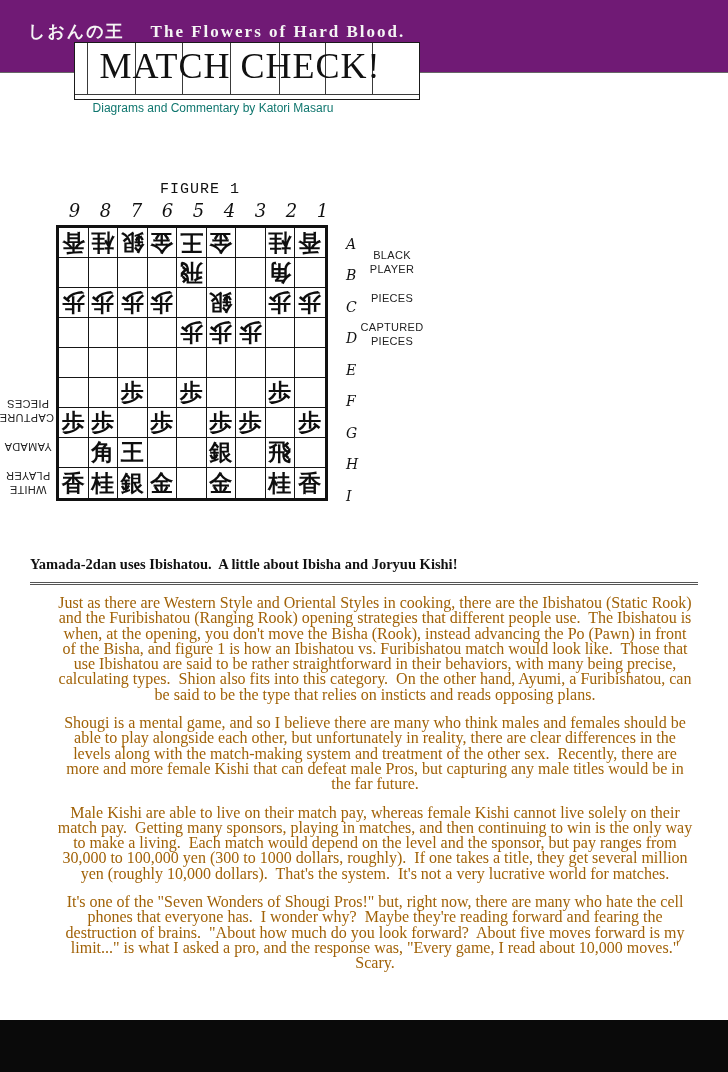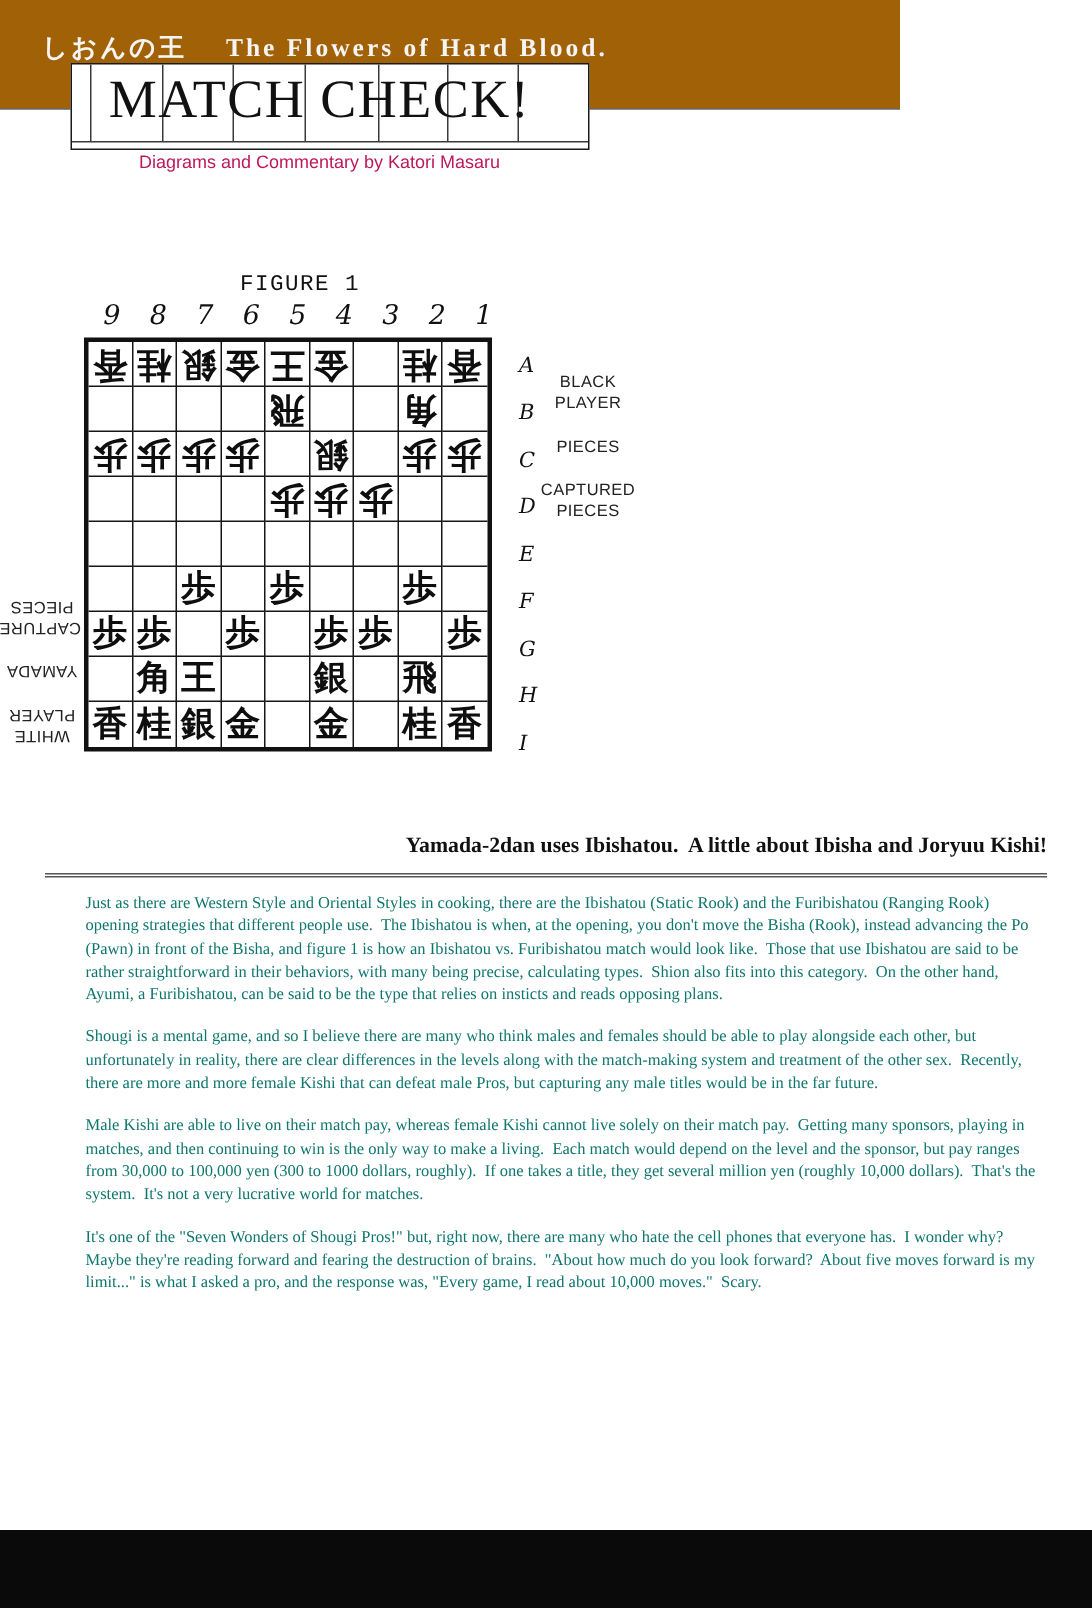--- a/index.html
+++ b/index.html
@@ -1,37 +1,37 @@
 <!DOCTYPE html>
 <html><head>
 <meta charset="utf-8">
 <style>
   html,body{margin:0;padding:0;background:#e8e8e8;}
   #page{position:relative;width:728px;height:1072px;background:#ffffff;overflow:hidden;
         font-family:"Liberation Serif", serif;color:#1c1c1c;}
 
   
-  .top-band{position:absolute;left:0;top:0;width:600px;height:72px;background:#a16207;
+  .top-band{position:absolute;left:0;top:0;width:728px;height:72px;background:#701a75;
             border-bottom:1px solid #666;}
   .series-title{position:absolute;left:28px;top:20px;color:#f5f5f5;
                 font-family:"Liberation Serif", serif;font-weight:bold;font-size:17px;
                 white-space:pre;}
   .series-title .jp{margin-right:26px;letter-spacing:2px;}
   .series-title .en{letter-spacing:2px;}
 
   
-  .mc-box{position:absolute;left:47px;top:42px;width:344px;height:56px;background:#ffffff;
+  .mc-box{position:absolute;left:74px;top:42px;width:344px;height:56px;background:#ffffff;
           border:1px solid #1a1a1a;z-index:2;}
   .mc-vline{position:absolute;top:0;width:1px;background:#3a3a3a;height:51px;}
   .mc-hline{position:absolute;left:0;right:0;top:51px;height:1px;background:#3a3a3a;}
   .mc-title{position:absolute;left:0;top:2px;width:330px;text-align:center;
             font-family:"Liberation Serif", serif;font-size:36px;letter-spacing:1px;
             color:#111;z-index:3;}
   .byline{position:absolute;left:63px;top:101px;width:300px;text-align:center;
-          font-family:"Liberation Sans", sans-serif;font-size:12px;color:#be185d;}
+          font-family:"Liberation Sans", sans-serif;font-size:12px;color:#0f766e;}
 
   
   .figure-label{position:absolute;left:140px;top:181px;width:120px;text-align:center;
                 font-family:Liberation Mono, monospace;font-size:15px;letter-spacing:1px;color:#111;}
   .col-labels{position:absolute;left:59px;top:200px;display:grid;
               grid-template-columns:repeat(9,31px);
               font-family:"DejaVu Serif", serif;font-style:italic;font-size:18px;color:#111;}
   .col-labels span{text-align:center;}
   .board{position:absolute;left:56px;top:225px;display:grid;
          grid-template-columns:repeat(9,29.5px);grid-auto-rows:30px;
@@ -48,27 +48,27 @@
   .row-labels span{display:flex;align-items:center;}
 
   .side-labels{font-family:"Liberation Sans", sans-serif;font-size:11px;color:#222;
                text-align:center;line-height:14px;letter-spacing:0.3px;}
   .right-labels{position:absolute;left:358px;top:248px;width:68px;}
   .right-labels .lbl{margin-bottom:15px;}
   .left-labels{position:absolute;left:2px;top:382px;width:52px;transform:rotate(180deg);}
   .left-labels .lbl{margin-bottom:15px;}
 
   
-  .article-heading{position:absolute;left:30px;top:556px;width:668px;text-align:right;
+  .article-heading{position:absolute;left:30px;top:556px;width:668px;text-align:left;
                    font-weight:bold;font-size:14.5px;color:#111;white-space:pre-wrap;}
   .heading-rule{position:absolute;left:30px;top:582px;width:668px;height:0;
                 border-top:3px double #555;}
   .article-body{position:absolute;left:57px;top:595px;width:636px;}
-  .article-body p{margin:0 0 13px 0;font-size:11px;line-height:15.3px;color:#0f766e;
-                  white-space:pre-wrap;}
+  .article-body p{margin:0 0 13px 0;font-size:16px;line-height:15.3px;color:#a16207;
+                  white-space:pre-wrap;text-align:center;}
 
   .bottom-band{position:absolute;left:0;top:1020px;width:728px;height:52px;background:#0a0a0a;}
 </style>
 </head>
 <body>
 
 <div id="page">
 
   <div class="top-band">
     <div class="series-title"><span class="jp">しおんの王</span><span class="en">The Flowers of Hard Blood.</span></div>

